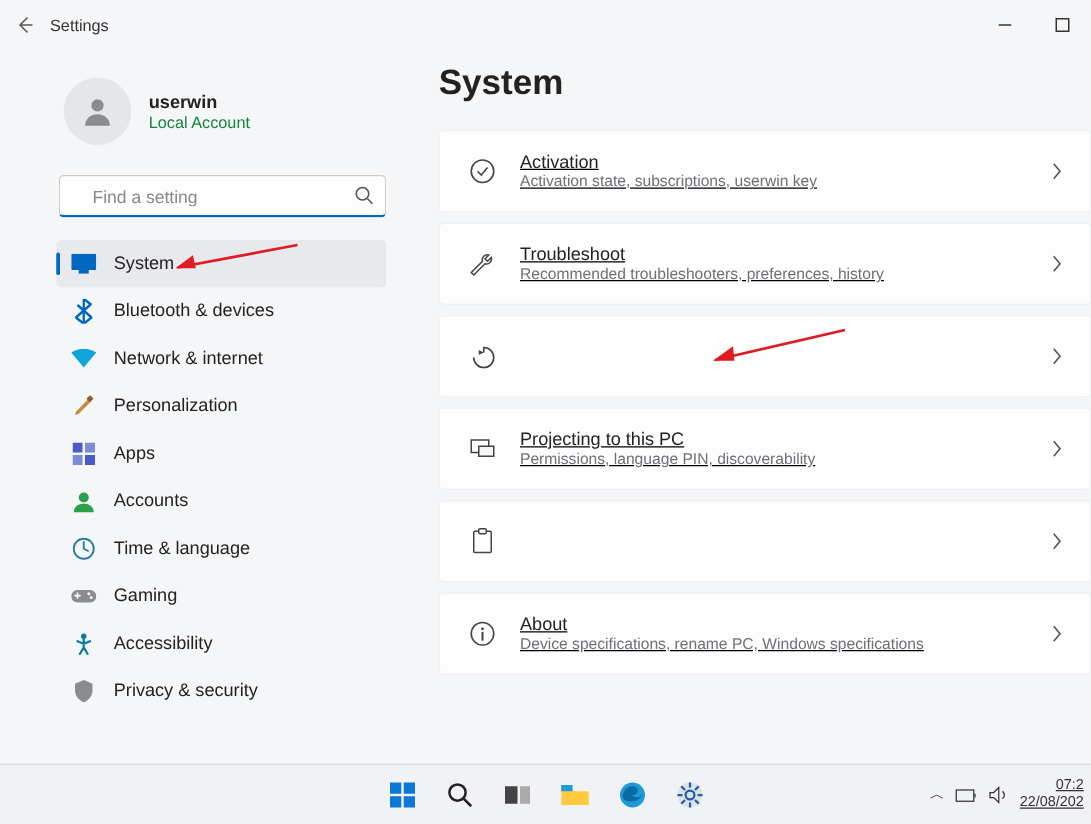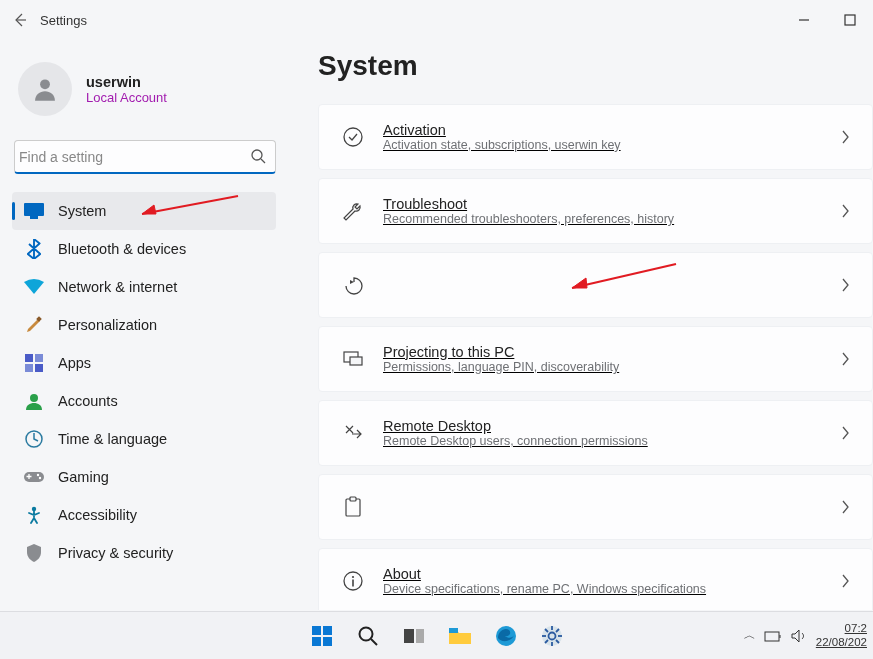--- a/index.html
+++ b/index.html
@@ -8,32 +8,32 @@
 
 
 .titlebar { height:40px; display:flex; align-items:center; }
 .back-btn { width:40px; height:40px; display:flex; align-items:center; justify-content:center; color:#555; }
 .titlebar .title { font-size:13px; color:#333; }
 .wincontrols { margin-left:auto; display:flex; }
 .wincontrols > div { width:46px; height:40px; display:flex; align-items:center; justify-content:center; color:#333; }
 .wincontrols svg { width:12px; height:12px; }
 
 
-.body { display:flex; height:570px; }
+.body { display:flex; height:570px;margin-left:33px; }
 
 
 .sidebar { width:290px; padding:16px 0 0 12px; }
 .account { display:flex; align-items:center; gap:14px; padding:6px 6px 20px 6px; }
 .avatar { width:54px; height:54px; border-radius:50%; background:#e5e6e9; display:flex; align-items:center; justify-content:center; }
 .avatar svg { width:28px; height:28px; fill:#8a8c90; }
 .acct-text .name { font-size:14.5px; font-weight:600; color:#222; }
-.acct-text .sub { font-size:13px; color:#a21caf;text-align:right; }
+.acct-text .sub { font-size:13px; color:#15803d;text-align:right; }
 
 .search { margin:4px 14px 18px 2px; position:relative; }
-.search input { width:100%; height:34px; border:1px solid #ccc; border-bottom:2px solid #0067c0; border-radius:4px; background:#fdfdfe; padding:0 34px 0 4px; font-size:14px; color:#333; outline:none; }
+.search input { width:100%; height:34px; border:1px solid #ccc; border-bottom:2px solid #0067c0; border-radius:4px; background:#fdfdfe; padding:0 34px 0 26px; font-size:14px; color:#333; outline:none; }
 .search input::placeholder { color:#888; }
 .search .sicon { position:absolute; right:10px; top:8px; color:#555; }
 
 .nav { display:flex; flex-direction:column; gap:0px; margin-right:14px; }
 .nav-item { height:38px; display:flex; align-items:center; gap:14px; padding-left:12px; border-radius:4px; font-size:14.5px; color:#222; cursor:pointer; position:relative; }
 .nav-item.selected { background:#e8e9ec; }
 .nav-item.selected::before { content:""; position:absolute; left:0; top:10px; bottom:10px; width:3px; border-radius:2px; background:#0067c0; }
 .nav-item .nicon { width:20px; height:20px; display:flex; align-items:center; justify-content:center; }
 
 
@@ -270,36 +270,20 @@
               <div class="ct">Projecting to this PC</div>
               <div class="cs">Permissions, language PIN, discoverability</div>
             </span>
           <span class="chev">
               <svg width="10" height="14" viewBox="0 0 10 14">
                 <path d="M3 1l5 6-5 6" stroke="#555" stroke-width="1.3" fill="none"></path>
               </svg>
             </span>
         </div>
 
-        <div class="card">
-          <span class="cicon">
-              <svg width="22" height="22" viewBox="0 0 22 22">
-                <path d="M4 4l7 7m0-7l-7 7m11-3l4 4-4 4m4-4H10" stroke="#444" stroke-width="1.2" fill="none"></path>
-              </svg>
-            </span>
-          <span class="ctext">
-              <div class="ct">Remote Desktop</div>
-              <div class="cs">Remote Desktop users, connection permissions</div>
-            </span>
-          <span class="chev">
-              <svg width="10" height="14" viewBox="0 0 10 14">
-                <path d="M3 1l5 6-5 6" stroke="#555" stroke-width="1.3" fill="none"></path>
-              </svg>
-            </span>
-        </div>
 
         <div class="card">
           <span class="cicon">
               <svg width="20" height="22" viewBox="0 0 20 22">
                 <rect x="3" y="3" width="14" height="17" rx="1" stroke="#444" stroke-width="1.2" fill="none"></rect>
                 <rect x="7" y="1" width="6" height="4" rx="1" stroke="#444" stroke-width="1.2" fill="#f5f6f8"></rect>
               </svg>
             </span>
           <span class="chev">
               <svg width="10" height="14" viewBox="0 0 10 14">

